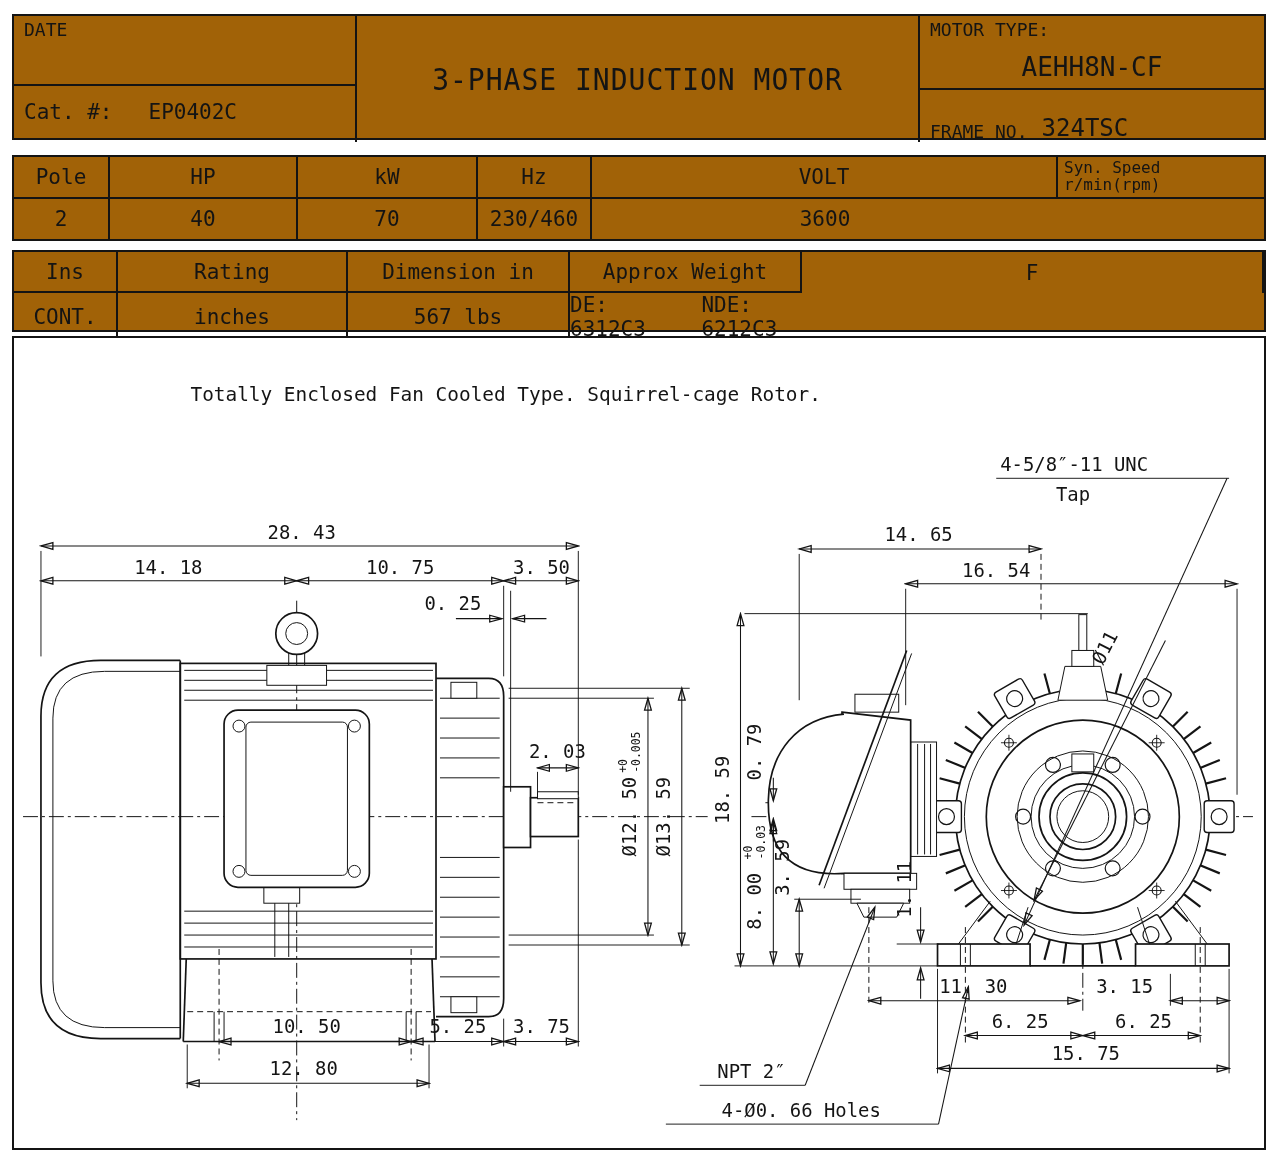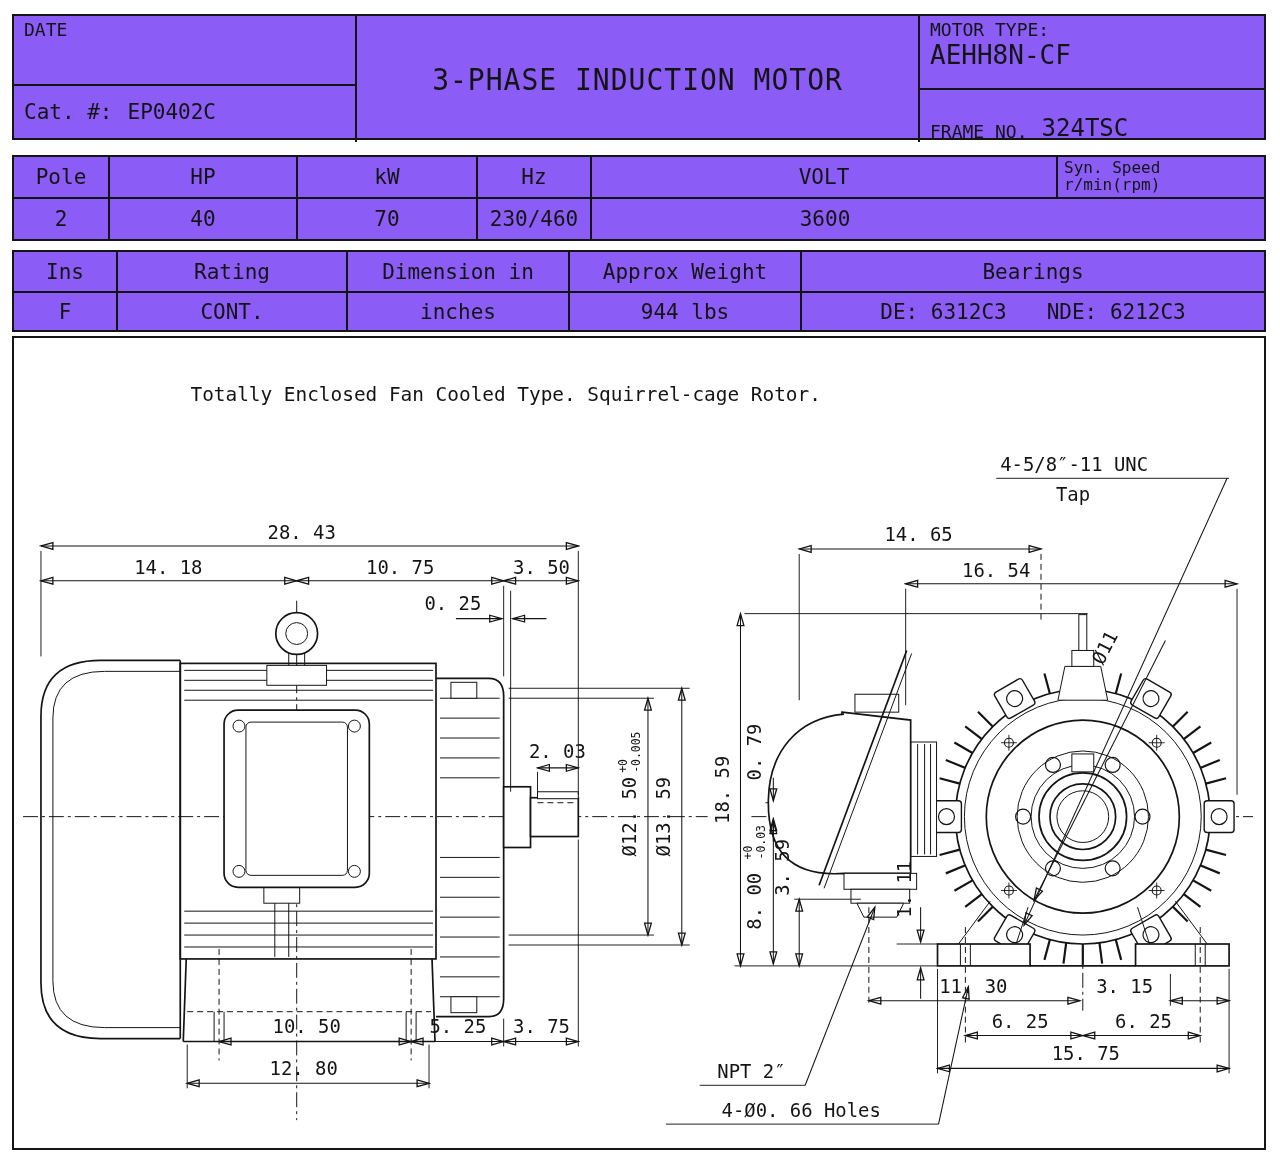--- a/index.html
+++ b/index.html
@@ -1,33 +1,33 @@
 <!DOCTYPE html>
 <html><head>
 <meta charset="utf-8">
 <style>
   html,body{margin:0;padding:0;background:#f5f5f5}
   body{width:1280px;height:1157px;position:relative;font-family:"DejaVu Sans Mono",monospace;color:#141414}
   .sheet{position:absolute;inset:0;background:#fff}
   .abs{position:absolute}
-  .bx{border:2px solid #141414;box-sizing:border-box;background:#8b5cf6}
+  .bx{border:2px solid #141414;box-sizing:border-box;background:#a16207}
 
   
   .tb{top:14px;left:12px;width:1254px;height:126px;display:grid;grid-template-columns:341px 563px 1fr}
   .tb-cell{border-left:2px solid #141414;box-sizing:border-box}
   .tb-cell:first-child{border-left:none}
   .tb-r1{height:70px;border-bottom:2px solid #141414;box-sizing:border-box;padding:3px 10px}
-  .tb-r2{height:52px;display:flex;align-items:center;padding:0 10px;gap:15px}
+  .tb-r2{height:52px;display:flex;align-items:center;padding:0 10px;gap:36px}
   .lbl{font-size:18px}
   .val20{font-size:21px}
   .date-val{font-size:22px;margin:6px 0 0 58px}
   .title-mid{display:flex;flex-direction:column;align-items:center;justify-content:space-evenly;height:100%}
   .title1{font-size:37px;letter-spacing:4px;white-space:nowrap}
   .title2{font-size:28px;letter-spacing:1px;white-space:nowrap;transform:scaleY(1.08)}
-  .mt-val{font-size:26px;margin-top:0}
+  .mt-val{font-size:26px;text-align:center;margin-top:12px}
   .fr-row{height:52px;display:flex;align-items:flex-end;gap:14px;padding:0 10px}
   .fr-val{font-size:24px}
 
   
   .grid{display:grid}
   .t1{top:155px;left:12px;width:1254px;height:86px;grid-template-columns:96px 188px 180px 114px 466px 1fr;grid-template-rows:42px 1fr}
   .t2{top:250px;left:12px;width:1254px;height:82px;grid-template-columns:104px 230px 222px 232px 1fr;grid-template-rows:41px 1fr}
   .c{border-right:2px solid #141414;display:flex;align-items:center;justify-content:center;font-size:21px;box-sizing:border-box}
   .c.last{border-right:none}
   .hb{border-bottom:2px solid #141414}
@@ -94,25 +94,24 @@
     <div class="c">70</div>
     <div class="c">230/460</div>
     <div class="c last">3600</div>
   </div>
 
   <div class="abs bx grid t2">
     <div class="c hb">Ins</div>
     <div class="c hb">Rating</div>
     <div class="c hb">Dimension in</div>
     <div class="c hb">Approx Weight</div>
-    <div class="c hb last">Bearings</div>
     <div class="c">F</div>
     <div class="c">CONT.</div>
     <div class="c">inches</div>
-    <div class="c">944 lbs</div>
+    <div class="c">567 lbs</div>
     <div class="c last bear-val">
       <span>DE: 6312C3</span>
       <span>NDE: 6212C3</span>
     </div>
   </div>
 
   <svg class="abs draw" viewBox="12 336 1254 814">
     <defs>
       <marker id="arw" markerUnits="userSpaceOnUse" markerWidth="15" markerHeight="10" refX="13" refY="5" orient="auto-start-reverse">
         <path d="M13,5 L1,1.6 L1,8.4 Z" fill="#141414" stroke="none"></path>

